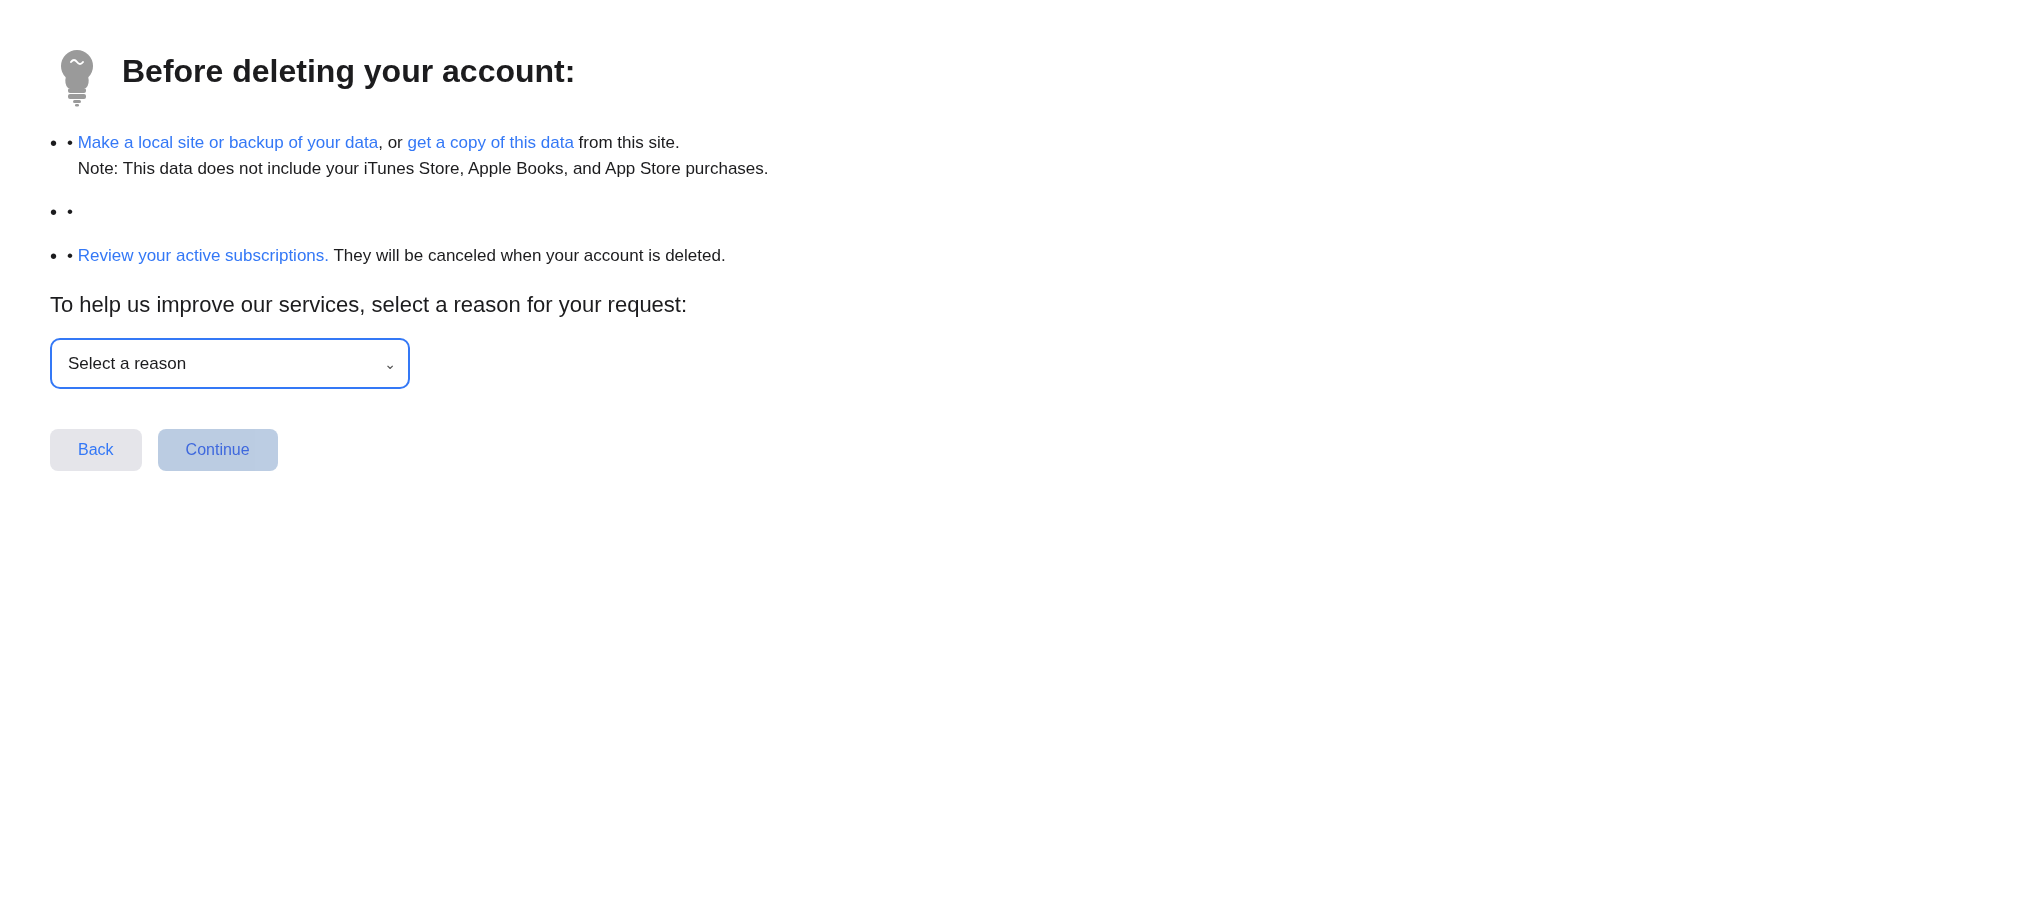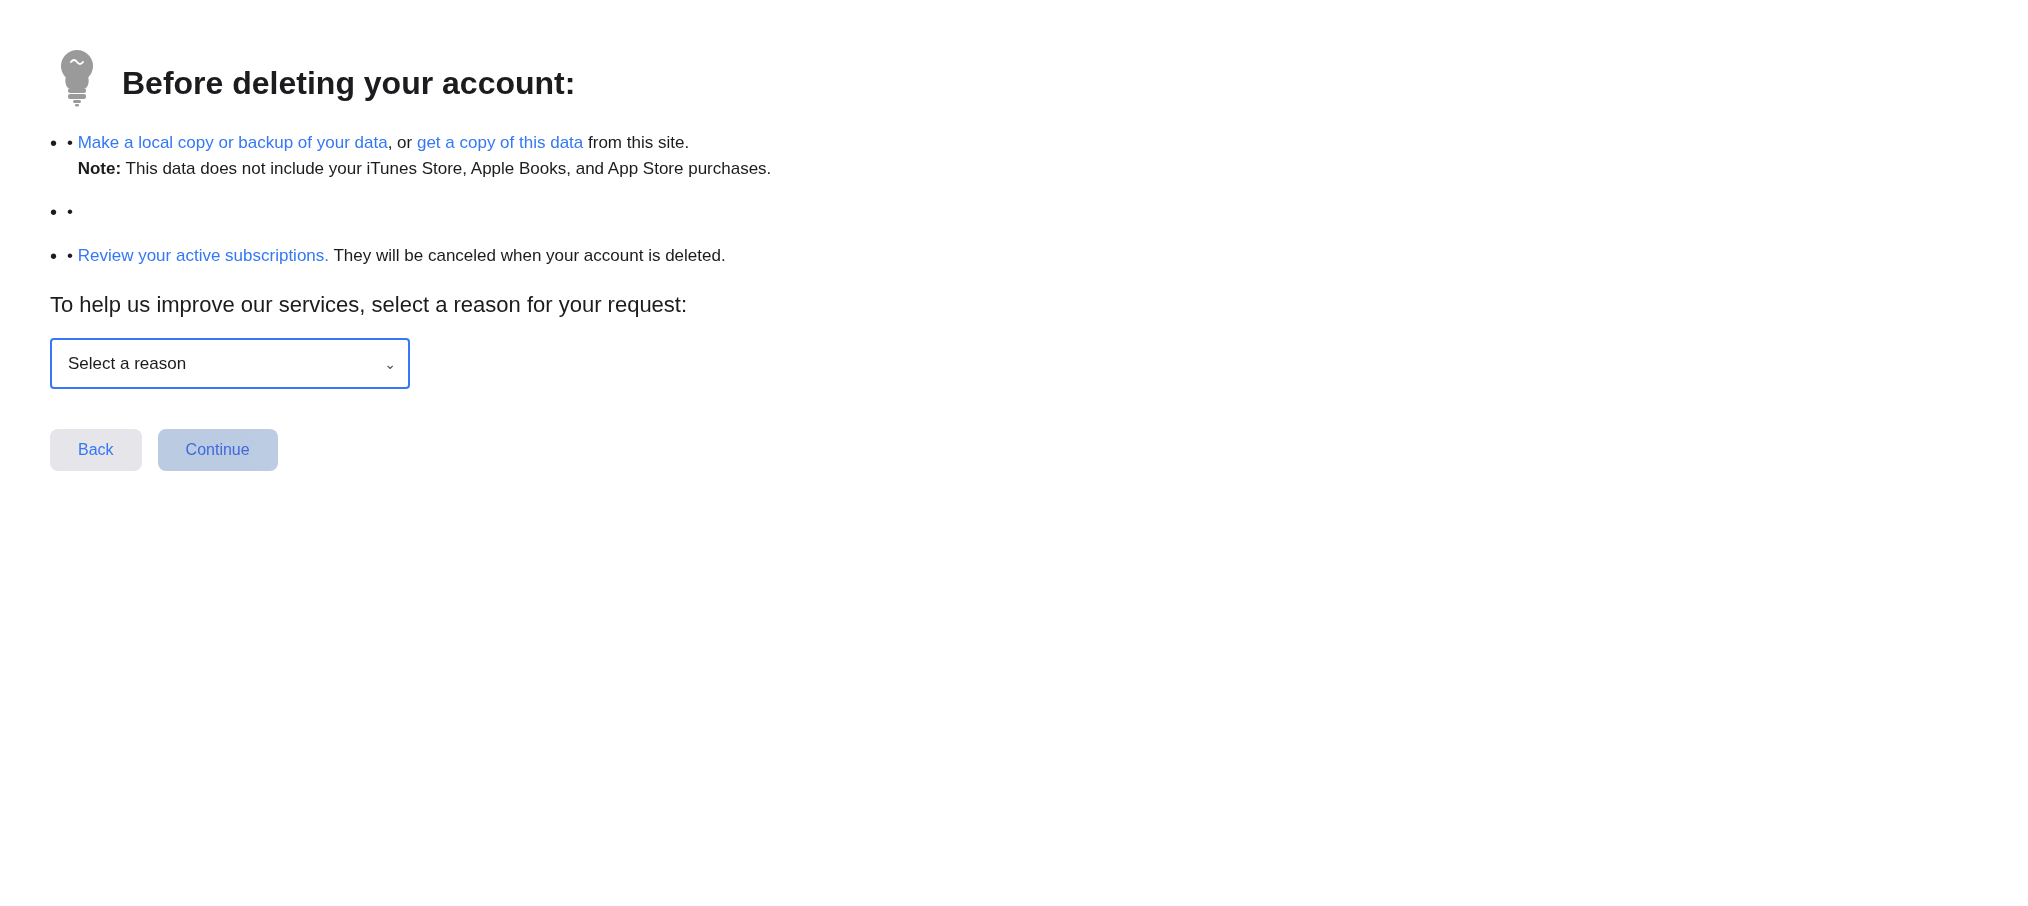--- a/index.html
+++ b/index.html
@@ -16,21 +16,21 @@
       min-height: 906px;
       padding: 40px 50px;
     }
 
     .page-container {
       max-width: 1500px;
     }
 
     .header-section {
       display: flex;
-      align-items: flex-end;
+      align-items: center;
       gap: 18px;
       margin-bottom: 28px;
     }
 
     .lightbulb-icon {
       width: 54px;
       height: 60px;
       flex-shrink: 0;
       margin-top: 2px;
     }
@@ -64,21 +64,21 @@
       line-height: 1.3;
       flex-shrink: 0;
     }
 
     .link {
       color: #3478f6;
       text-decoration: none;
     }
 
     .note-bold {
-      font-weight: 700;
+      font-weight: 400;
     }
 
     .permanent-section {
       margin: 30px 0 20px 0;
       font-size: 17px;
       line-height: 1.6;
     }
 
     .improve-section {
       margin-bottom: 16px;
@@ -93,21 +93,21 @@
       margin-bottom: 40px;
     }
 
     .reason-select {
       width: 100%;
       padding: 14px 44px 14px 16px;
       font-size: 17px;
       color: #1c1c1e;
       background: #ffffff;
       border: 2px solid #3478f6;
-      border-radius: 4px;
+      border-radius: 10px;
       appearance: none;
       -webkit-appearance: none;
       cursor: pointer;
       outline: none;
     }
 
     .select-chevron {
       position: absolute;
       right: 14px;
       top: 50%;
@@ -171,21 +171,21 @@
     </div>
     <h1 class="page-title">Before deleting your account:</h1>
   </div>
 
   
   <ul class="bullet-list">
 
     <li>
       <span class="bullet-marker">•&nbsp;</span>
       <span>
-        <a class="link" href="#">Make a local copy or backup of your data</a>,
+        <a class="link" href="#">Make a local site or backup of your data</a>,
         or <a class="link" href="#">get a copy of this data</a>
         <span> from this site.</span><br>
         <span class="note-bold">Note:</span>
         <span> This data does not include your iTunes Store, Apple Books, and App Store purchases.</span>
       </span>
     </li>
 
     <li>
       <span>•&nbsp;</span>
     </li>

